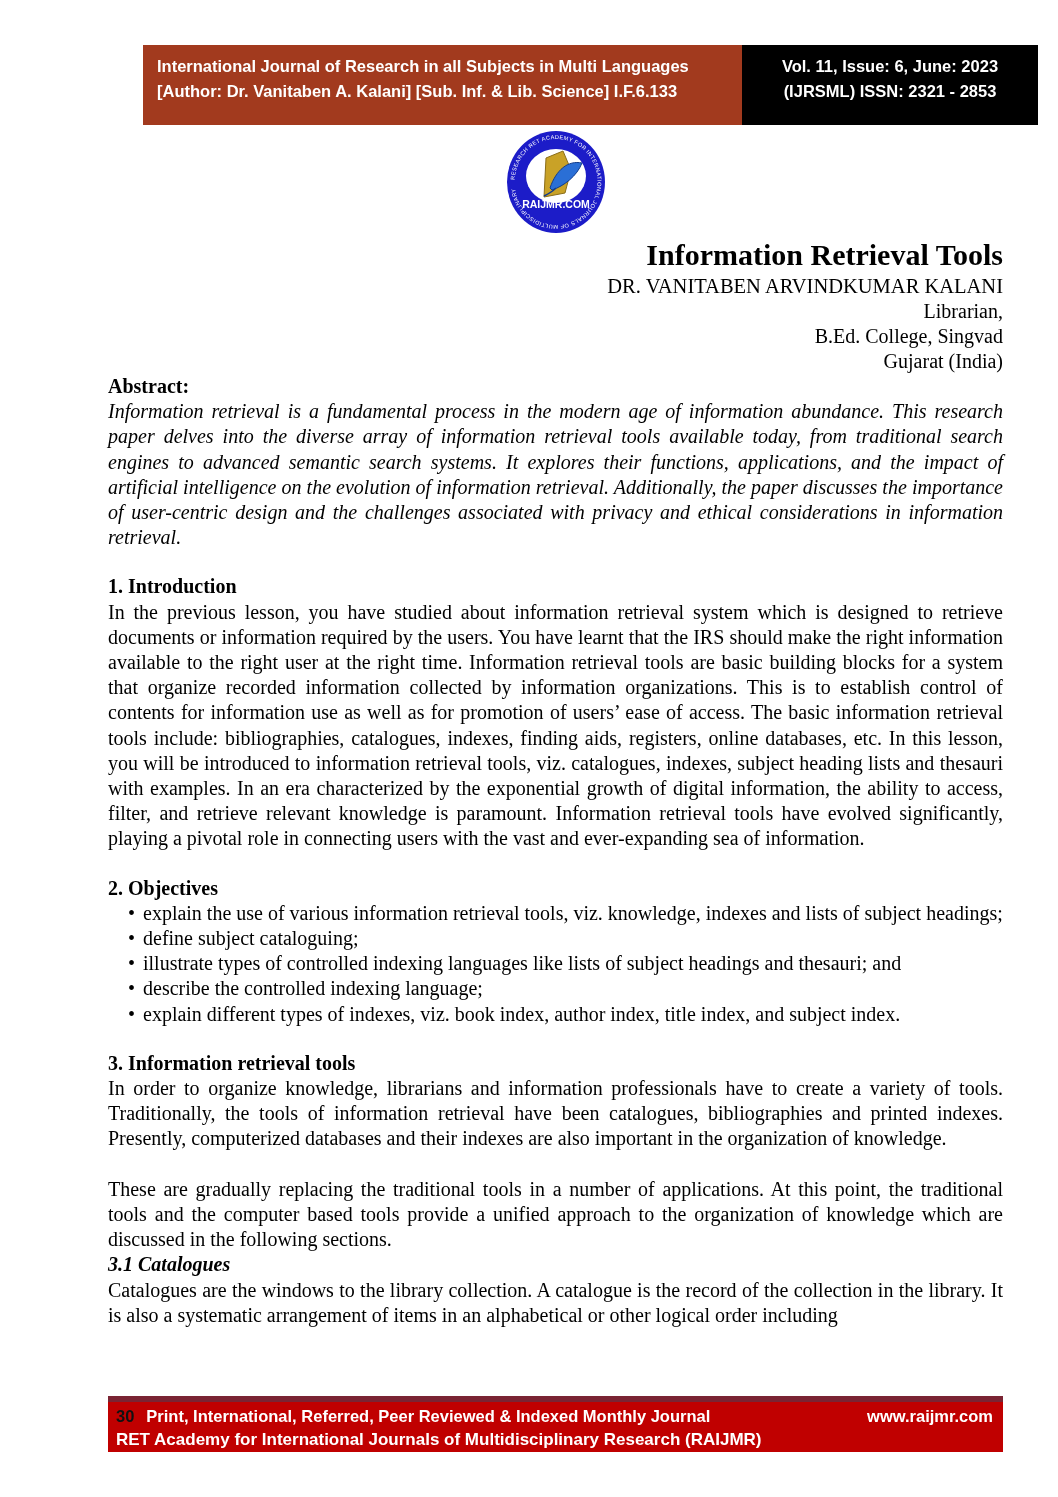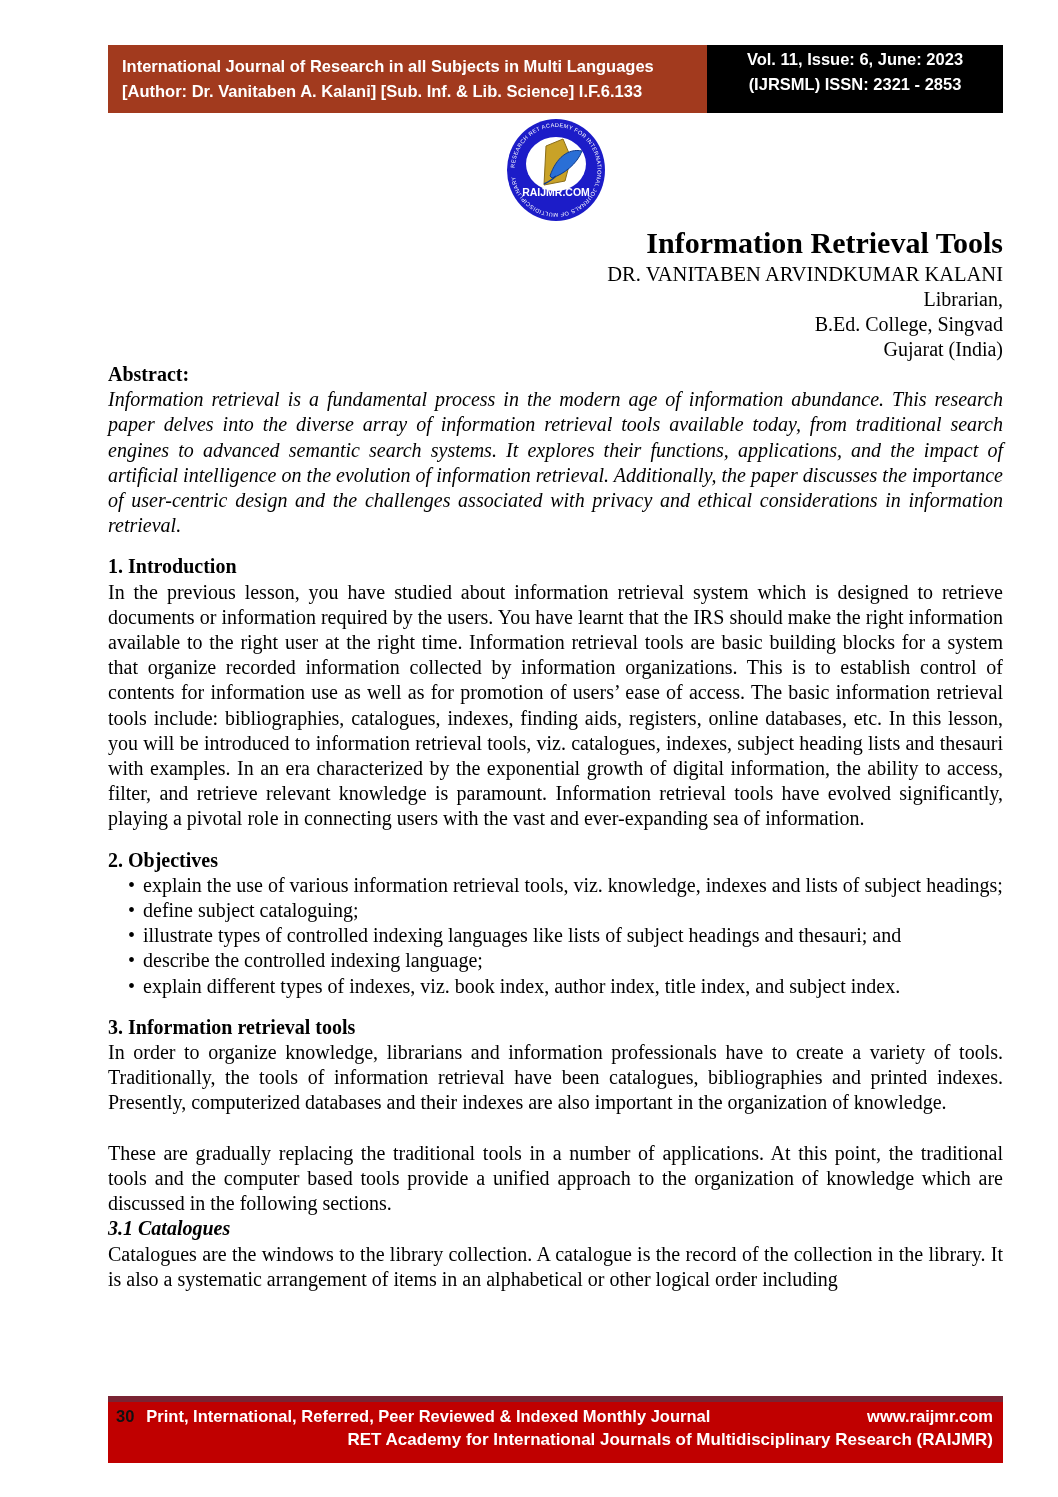--- a/index.html
+++ b/index.html
@@ -3,67 +3,67 @@
 <meta charset="utf-8">
 <style>
   html, body { margin:0; padding:0; }
   body {
     width:1058px; height:1497px; position:relative; overflow:hidden;
     background:#ffffff; font-family:"Liberation Serif", serif; color:#000;
   }
   .page-col { position:absolute; left:108px; top:45px; width:895px; }
 
   
-  .header { display:flex; width:895px; height:68px; }
+  .header { display:flex; width:895px; height:80px;margin-left:35px; }
   .header-left {
     width:599px; background:#a23a1e; color:#fff;
     font-family:"Liberation Sans", sans-serif; font-weight:bold; font-size:16.5px;
     line-height:25px; padding:9px 0 0 14px; box-sizing:border-box;
   }
   .header-right {
     flex:1; background:#000; color:#fff; text-align:center;
     font-family:"Liberation Sans", sans-serif; font-weight:bold; font-size:16.5px;
-    line-height:25px; padding-top:2px; box-sizing:border-box;
+    line-height:25px; padding-top:9px; box-sizing:border-box;
   }
 
   
   .logo-wrap { text-align:center; margin-top:5px; height:104px; }
 
   
   .paper-title {
     text-align:right; font-size:30px; font-weight:bold; line-height:38px; margin-top:2px;
   }
   .author-block { text-align:right; font-size:20px; line-height:25px; }
   .author-block .name { font-size:20.5px; }
 
   
   .content { margin-top:0; font-size:20px; line-height:25.2px; text-align:justify; }
   .sec-heading { font-weight:bold; }
   .italic { font-style:italic; }
   .bold-italic { font-weight:bold; font-style:italic; }
-  .gap-lg { margin-top:16px; }
+  .gap-lg { margin-top:24px; }
   .gap-md { margin-top:25px; }
 
   ul.objectives { list-style:none; margin:0; padding:0 0 0 20px; }
   ul.objectives li { position:relative; padding-left:15px; text-align:justify; }
   ul.objectives li::before { content:"\2022"; position:absolute; left:0; top:0; }
 
   
   .footer { position:absolute; left:108px; top:1396px; width:895px; z-index:5; }
   .footer-strip { height:6px; background:#7a2433; }
   .footer-band {
     background:#c00000; color:#fff;
     font-family:"Liberation Sans", sans-serif; font-weight:bold; font-size:16.5px;
-    padding:3px 10px 12px 8px; box-sizing:border-box;
+    padding:3px 10px 1px 8px; box-sizing:border-box;
   }
   .footer-row1 { display:flex; align-items:baseline; line-height:23px; }
   .footer-row1 .pageno { color:#111; margin-right:12px; }
   .footer-row1 .fgrow { flex:1; }
   .footer-row1 .site { margin-left:auto; color:#fff; text-decoration:none; }
-  .footer-row2 { text-align:right; line-height:23px; font-size:17px; }
+  .footer-row2 { text-align:left; line-height:23px; font-size:17px; }
 </style>
 </head>
 <body>
 
 <div class="page-col">
 
   <div class="header">
     <div class="header-left">
       <div>International Journal of Research in all Subjects in Multi Languages</div>
       <div>[Author: Dr. Vanitaben A. Kalani] [Sub. Inf. &amp; Lib. Science] I.F.6.133</div>

